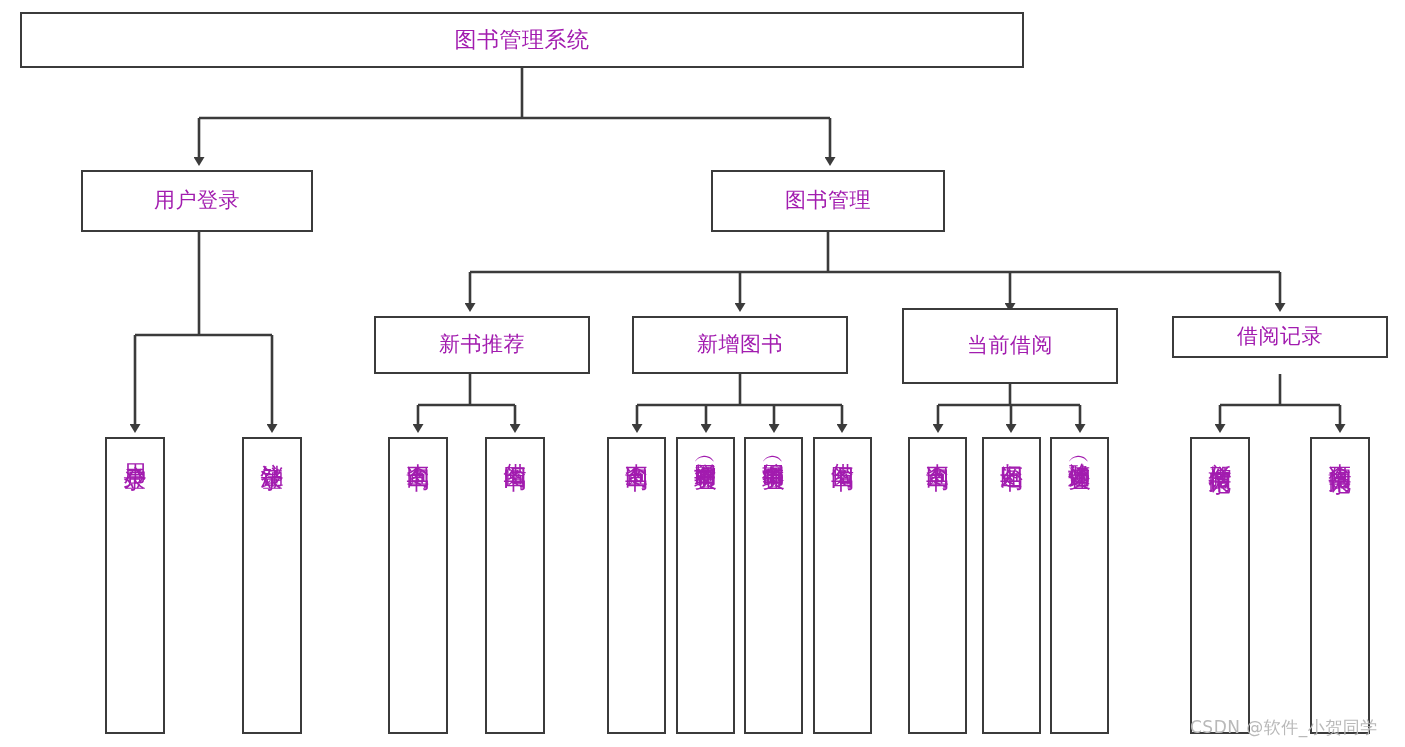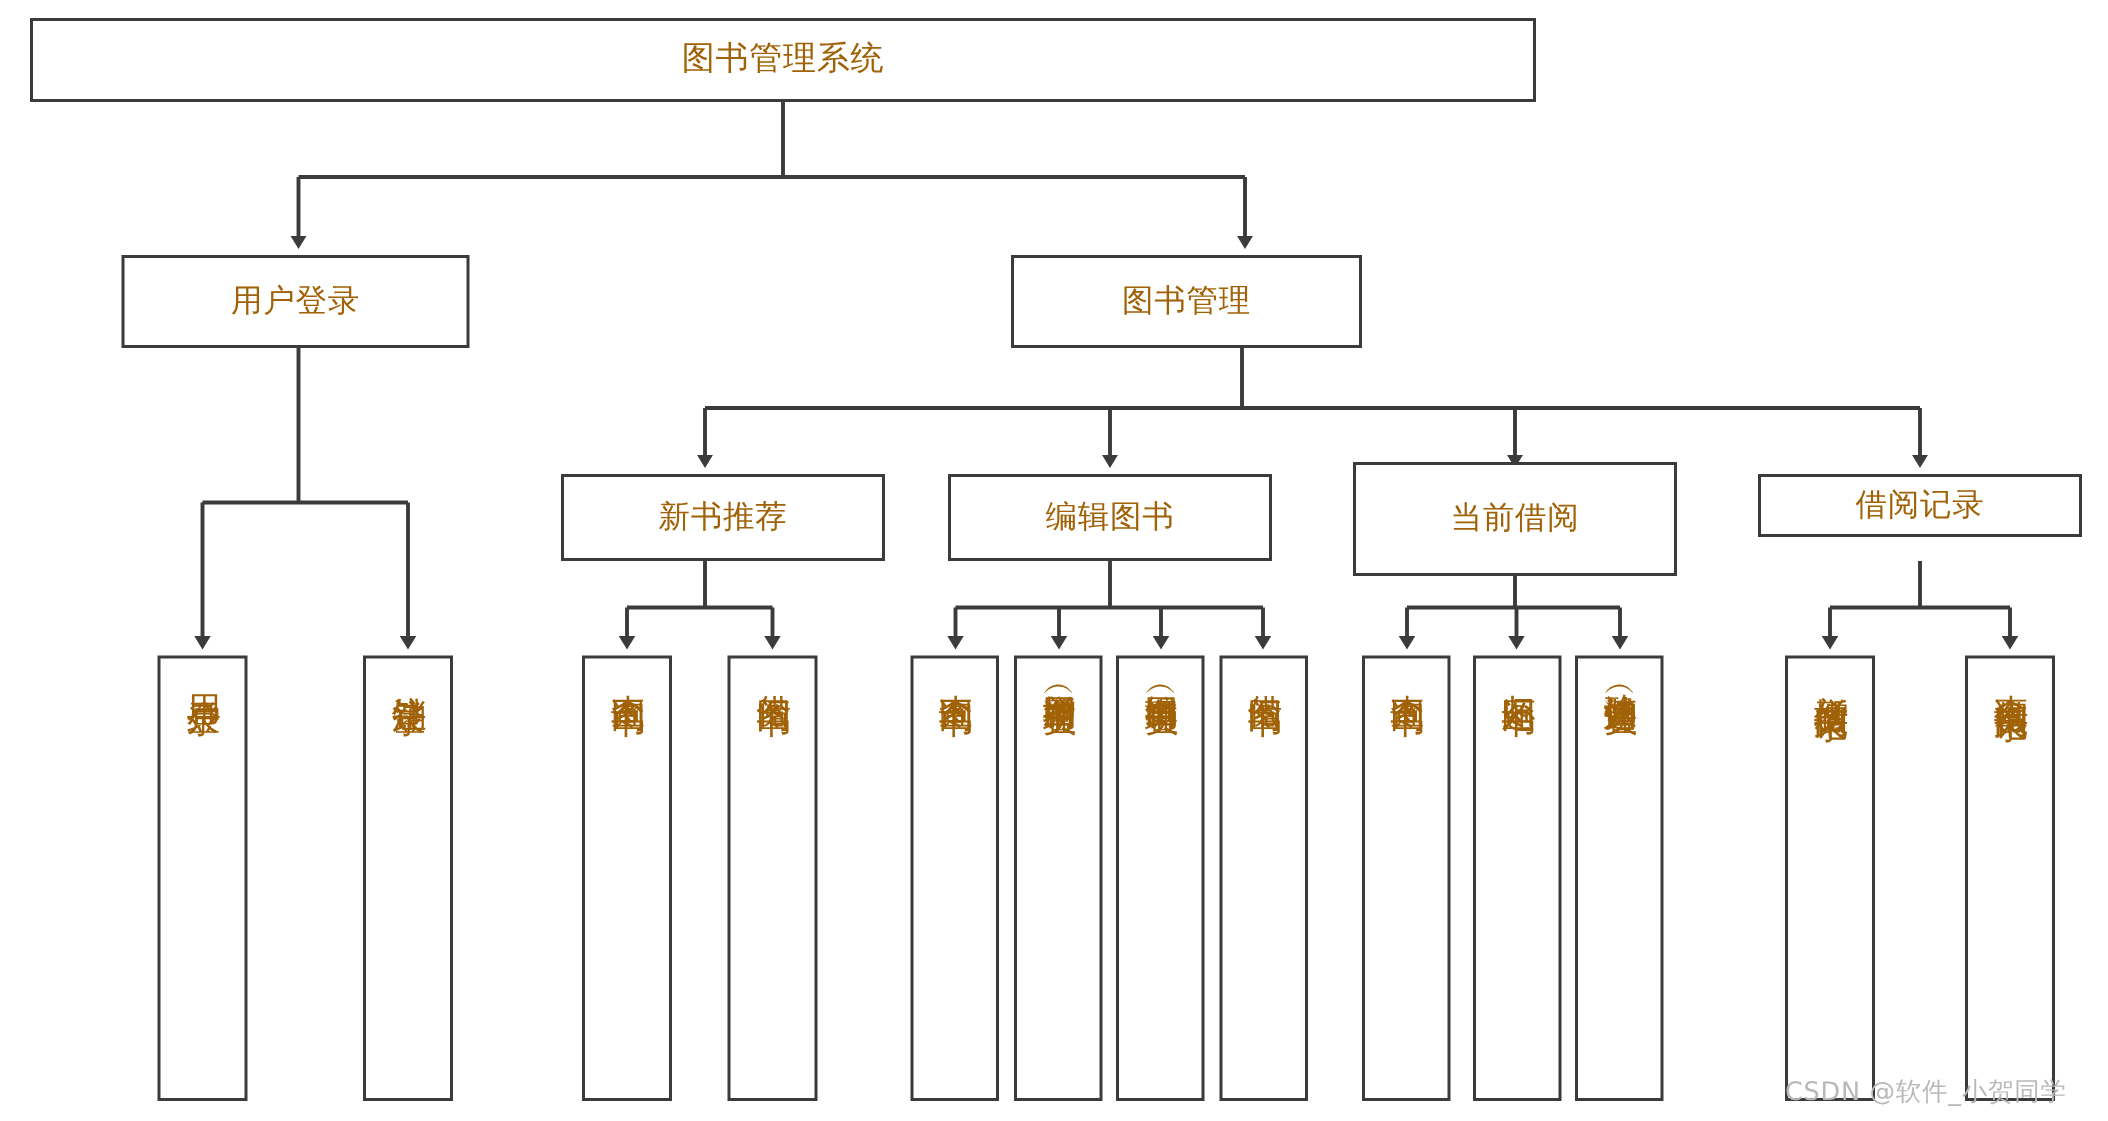--- a/index.html
+++ b/index.html
@@ -27,21 +27,21 @@
     pointer-events: none;
   }
   .node {
     position: absolute;
     box-sizing: border-box;
     background: #ffffff;
     border: 2.5px solid #3b3b3b;
     display: flex;
     align-items: center;
     justify-content: center;
-    color: #a16207;
+    color: #a21caf;
     z-index: 2;
   }
   .node .label {
     display: block;
     text-align: center;
     letter-spacing: 0.5px;
   }
   
   .node.horiz .label {
     font-size: 21px;
@@ -134,29 +134,29 @@
     </g>
   </svg>
 
   <div class="node horiz root" style="left:20px; top:12px; width:1004px; height:56px;">
     <span class="label">图书管理系统</span>
   </div>
 
   <div class="node horiz" style="left:81px; top:170px; width:232px; height:62px;">
     <span class="label">用户登录</span>
   </div>
-  <div class="node horiz" style="left:674px; top:170px; width:234px; height:62px;">
+  <div class="node horiz" style="left:711px; top:170px; width:234px; height:62px;">
     <span class="label">图书管理</span>
   </div>
 
   <div class="node horiz" style="left:362px; top:316px; width:216px; height:58px;margin-left:12px;">
     <span class="label">新书推荐</span>
   </div>
   <div class="node horiz" style="left:632px; top:316px; width:216px; height:58px;">
-    <span class="label">编辑图书</span>
+    <span class="label">新增图书</span>
   </div>
   <div class="node horiz" style="left:902px; top:308px; width:216px; height:76px;">
     <span class="label">当前借阅</span>
   </div>
   <div class="node horiz" style="left:1172px; top:316px; width:216px; height:42px;">
     <span class="label">借阅记录</span>
   </div>
 
   <div class="node vert" style="left:105px; top:437px; width:60px; height:297px;">
     <span class="label">用户登录</span>

